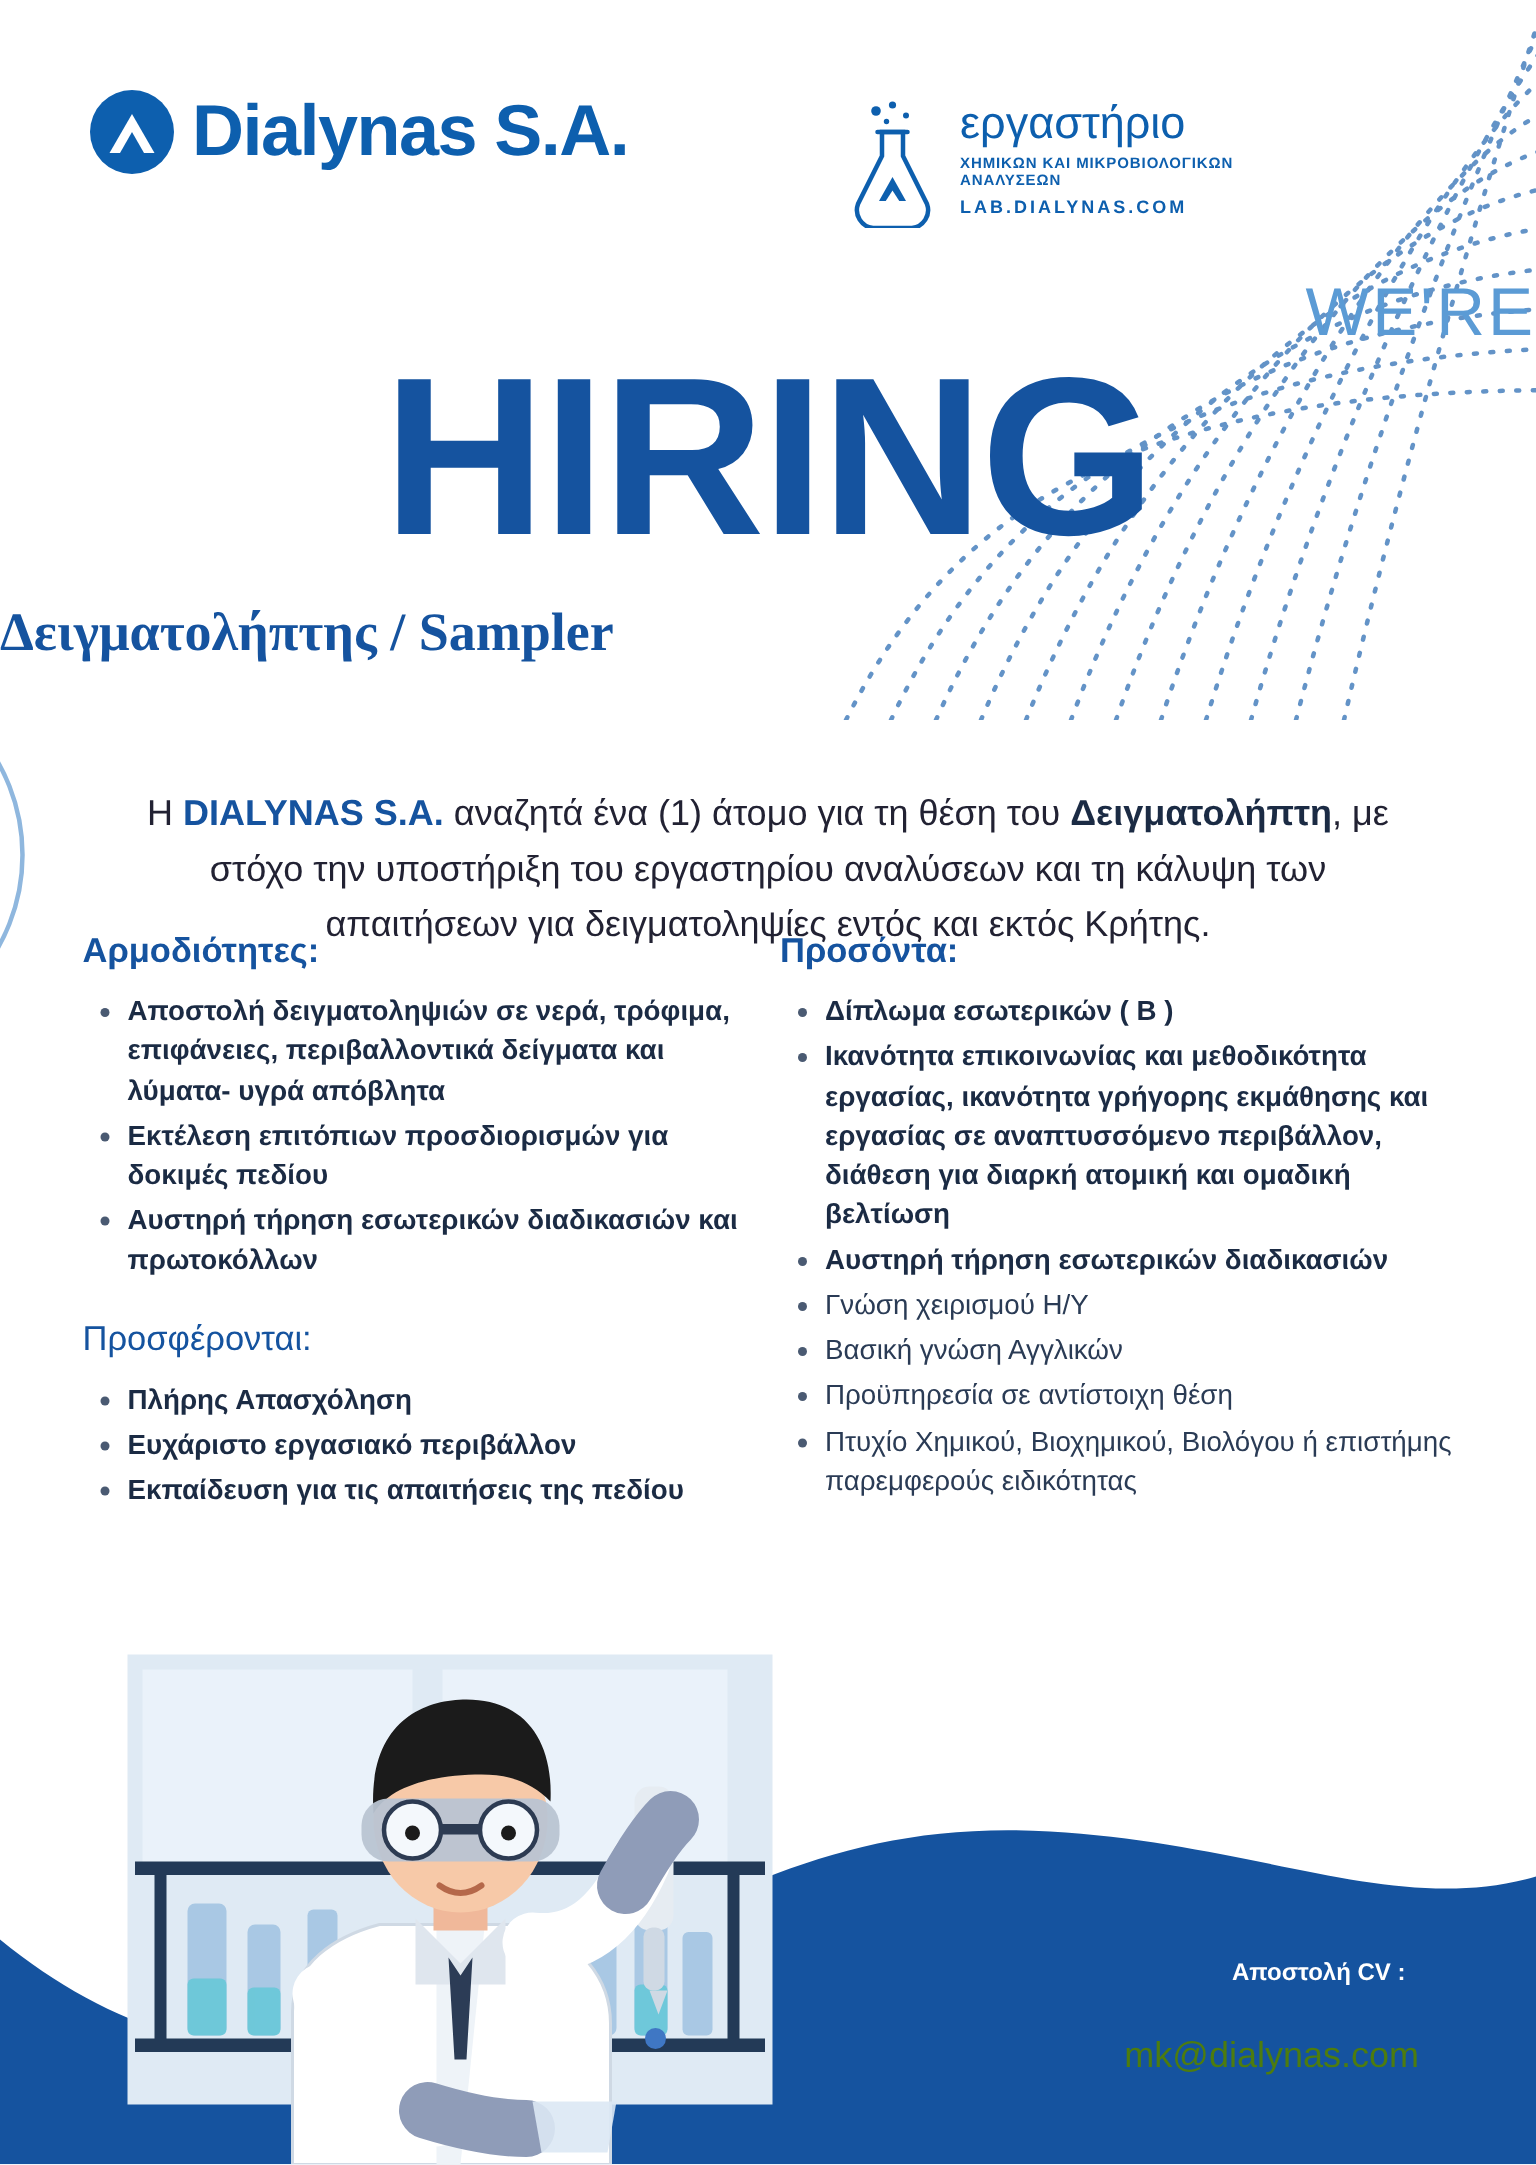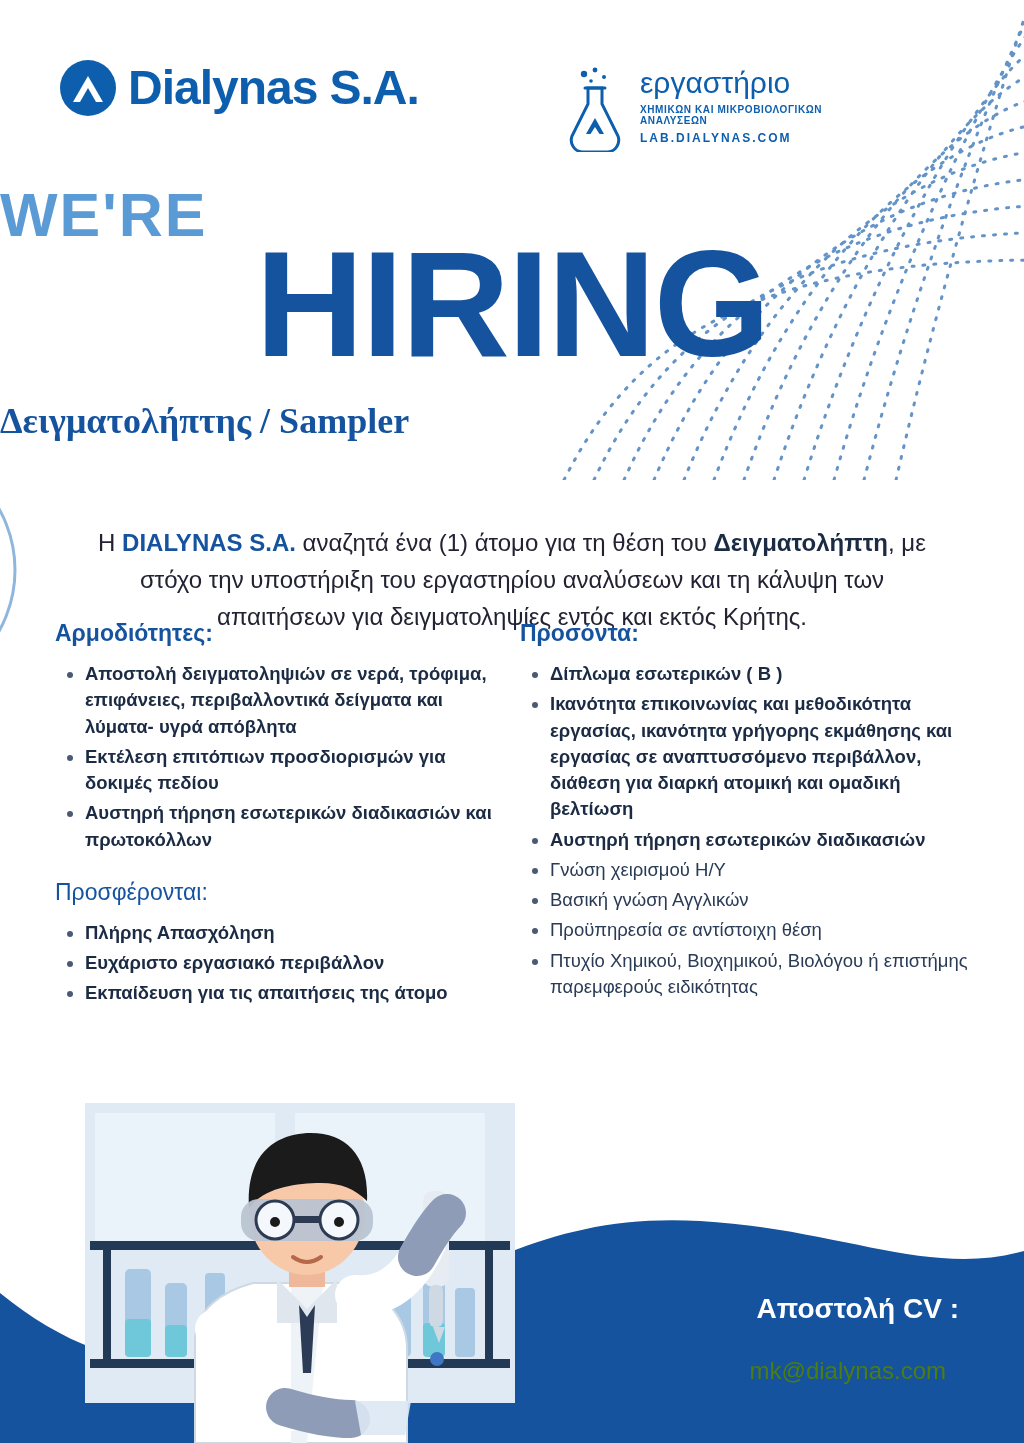--- a/index.html
+++ b/index.html
@@ -32,21 +32,21 @@
   .logo-right{position:absolute;left:564px;top:0px;display:flex;align-items:flex-start;gap:14px;}
   .flask-ico{width:62px;height:72px;position:relative;margin-top:14px;}
   .flask-ico svg{display:block;}
   .lab-block{margin-top:16px;}
   .lab-title{font-size:30px;color:#0d5fae;line-height:1;font-weight:400;}
   .lab-line1{font-size:10px;color:#0d5fae;letter-spacing:.6px;margin-top:6px;font-weight:bold;}
   .lab-line2{font-size:10px;color:#0d5fae;letter-spacing:.6px;font-weight:bold;}
   .lab-url{font-size:12px;color:#0d5fae;letter-spacing:2px;font-weight:bold;margin-top:5px;}
 
   
-  .were{position:absolute;top:185px;left:0;width:100%;text-align:left;font-size:61px;color:#5b9bd5;letter-spacing:2px;font-weight:700;line-height:1;}
+  .were{position:absolute;top:185px;left:0;width:100%;text-align:right;font-size:45px;color:#5b9bd5;letter-spacing:2px;font-weight:400;line-height:1;}
   .hiring{position:absolute;top:222px;left:0;width:100%;text-align:center;font-size:150px;color:#15539f;font-weight:bold;letter-spacing:-2px;line-height:1.1;}
   .role{position:absolute;top:400px;left:0;width:100%;text-align:left;font-size:36px;color:#15539f;font-weight:bold;font-family:Liberation Serif, serif;}
 
   
   .intro{position:absolute;top:500px;left:95px;width:834px;text-align:center;font-size:24px;line-height:1.55;color:#223;}
   .intro b{color:#15539f;}
   .intro .bk{color:#1b2b44;}
 
   
   .col-left{position:absolute;top:620px;left:55px;width:440px;}
@@ -59,21 +59,21 @@
   ul.lst li.n{font-weight:normal;color:#2a3b55;}
   ul.lst li::marker{color:#4a5a72;}
 
   
   .bottom-wave{position:absolute;left:0;bottom:0;width:1024px;height:360px;}
 
   
   .illus{position:absolute;left:55px;bottom:0;width:500px;height:370px;}
 
   
-  .cv-label{position:absolute;right:65px;bottom:118px;font-size:28px;color:#fff;font-weight:bold;}
+  .cv-label{position:absolute;right:87px;bottom:118px;font-size:16px;color:#fff;font-weight:bold;}
   .cv-mail{position:absolute;right:78px;bottom:58px;font-size:24px;color:#4d7c0f;}
 </style>
 </head>
 <body>
 
 <div class="poster">
 
   <svg class="dots-tr" viewBox="0 0 520 520">
     <g fill="#2f6fb5" opacity="0.75">
 
@@ -149,21 +149,21 @@
     <ul class="lst">
       <li class="b">Αποστολή δειγματοληψιών σε νερά, τρόφιμα, επιφάνειες, περιβαλλοντικά δείγματα και λύματα- υγρά απόβλητα</li>
       <li class="b">Εκτέλεση επιτόπιων προσδιορισμών για δοκιμές πεδίου</li>
       <li class="b">Αυστηρή τήρηση εσωτερικών διαδικασιών και πρωτοκόλλων</li>
     </ul>
 
     <h3 class="sect2">Προσφέρονται:</h3>
     <ul class="lst">
       <li class="b">Πλήρης Απασχόληση</li>
       <li class="b">Ευχάριστο εργασιακό περιβάλλον</li>
-      <li class="b">Εκπαίδευση για τις απαιτήσεις της άτομο</li>
+      <li class="b">Εκπαίδευση για τις απαιτήσεις της πεδίου</li>
     </ul>
   </div>
 
   <div class="col-right">
     <h3 class="sect">Προσόντα:</h3>
     <ul class="lst">
       <li class="b">Δίπλωμα εσωτερικών ( Β )</li>
       <li class="b">Ικανότητα επικοινωνίας και μεθοδικότητα εργασίας, ικανότητα γρήγορης εκμάθησης και εργασίας σε αναπτυσσόμενο περιβάλλον, διάθεση για διαρκή ατομική και ομαδική βελτίωση</li>
       <li class="b">Αυστηρή τήρηση εσωτερικών διαδικασιών</li>
       <li class="n">Γνώση χειρισμού Η/Υ</li>

